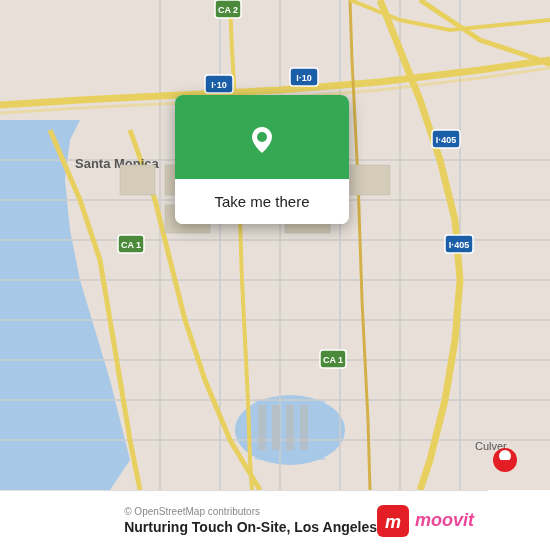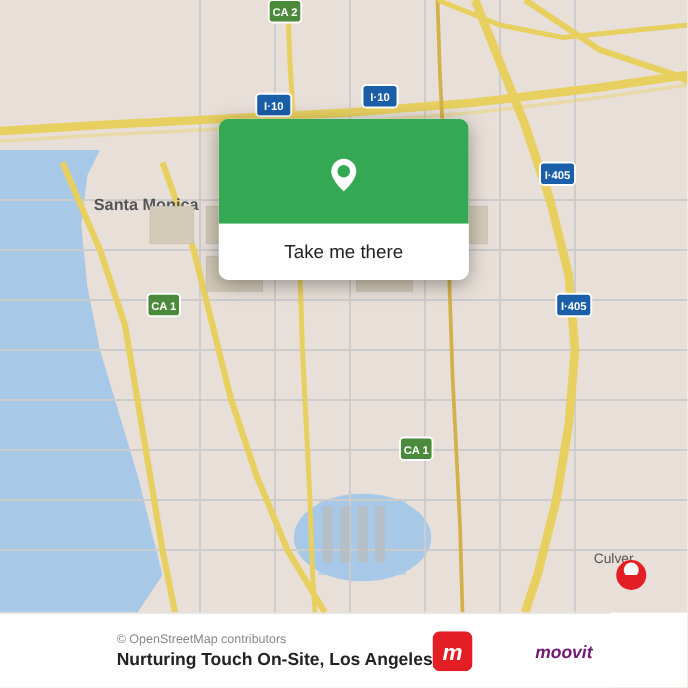--- a/index.html
+++ b/index.html
@@ -26,21 +26,21 @@
       height: 100%;
       position: absolute;
       top: 0; left: 0;
     }
 
     
     #popup-card {
       position: absolute;
       top: 95px;
       left: 175px;
-      width: 200px;
+      width: 174px;
       background: white;
       border-radius: 8px;
       box-shadow: 0 4px 16px rgba(0,0,0,0.35);
       overflow: hidden;
       display: flex;
       flex-direction: column;
       align-items: center;
     }
 
     #popup-green-area {
@@ -103,25 +103,24 @@
       align-items: center;
       gap: 6px;
     }
 
     #moovit-icon {
       width: 32px;
       height: 32px;
     }
 
     #moovit-text {
-      font-size: 14px;
+      font-size: 18px;
       font-weight: 700;
-      color: #701a75;
+      color: #ec4899;
       font-style: italic;
-      margin-left: 44px;
     }
   </style>
 </head>
 <body>
 
 <div id="map-container">
   <svg id="map-svg" viewBox="0 0 550 490" xmlns="http://www.w3.org/2000/svg">
 
     <rect x="0" y="0" width="550" height="490" fill="#e8e0d8"></rect>
 

